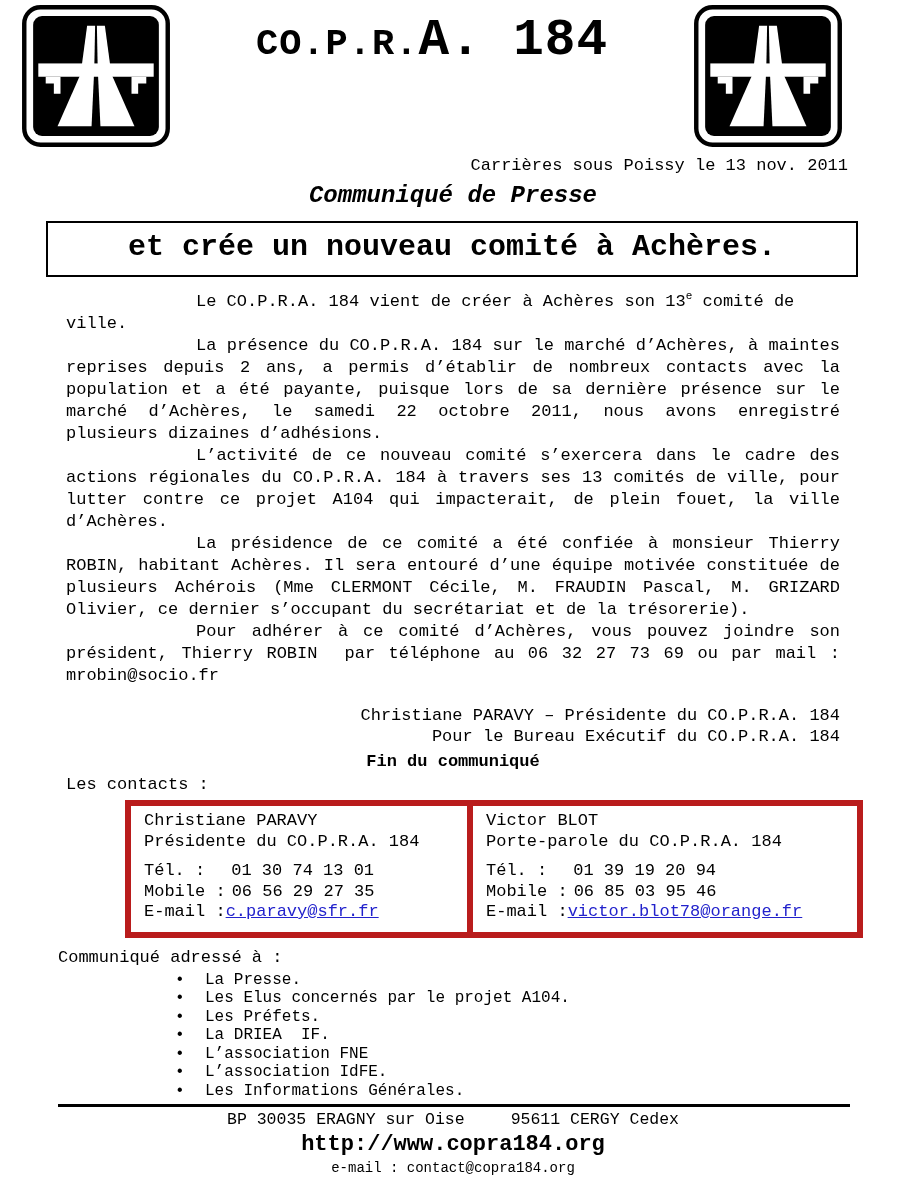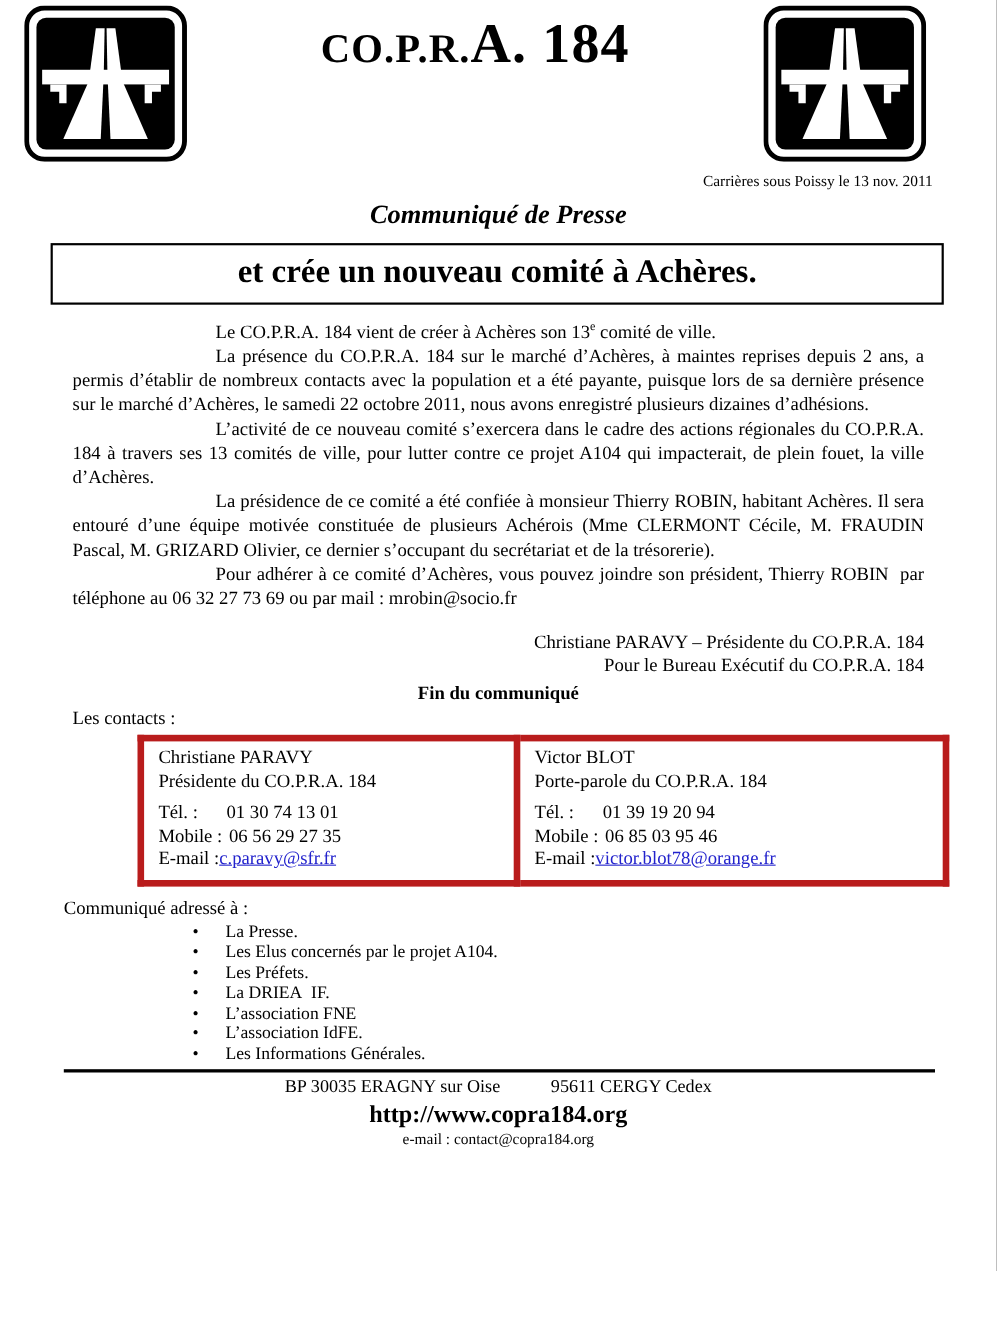--- a/index.html
+++ b/index.html
@@ -1,33 +1,33 @@
 <!DOCTYPE html>
 <html lang="fr" style="--link: #2222cc; --ink: #000000; --paper: #ffffff;"><head>
 <meta charset="utf-8">
 <style>
   :root { --link: #2222cc; --ink: #000000; --paper: #ffffff; }
   * { margin: 0; padding: 0; box-sizing: border-box; }
   html, body { background: #888; }
   .page {
     width: 906px; height: 1200px; margin: 0 auto; overflow: hidden;
     background: var(--paper); color: var(--ink);
-    font-family: Liberation Serif, serif;
+    font-family: Liberation Mono, monospace;
   }
   
   .header { display: flex; justify-content: space-between; align-items: flex-start; padding: 5px 64px 0 22px; }
   .logo { width: 148px; height: 142px; flex: 0 0 auto; }
   .logo svg { width: 100%; height: 100%; display: block; }
   .masthead { flex: 1; text-align: center; padding-top: 10px; }
   .title { font-weight: bold; letter-spacing: 1px; line-height: 1; }
   .title .t-small { font-size: 37px; }
   .title .t-large { font-size: 51px; }
   .subtitle { margin-top: 14px; font-size: 20px; line-height: 25px; }
   .subtitle .b { font-weight: bold; }
-  .dateline { text-align: right; padding-right: 58px; margin-top: 8px; font-size: 14px; line-height: 22px; }
+  .dateline { text-align: right; padding-right: 58px; margin-top: 8px; font-size: 17px; line-height: 22px; }
   .doc-type { text-align: center; margin-top: 4px; font-size: 24px; font-weight: bold; font-style: italic; line-height: 30px; }
   
   .headline-box {
     margin: 10px 48px 0 46px; border: 2px solid #000;
     text-align: center; font-weight: bold; font-size: 30px; line-height: 42px; padding: 3px 0 7px;
   }
   
   .body-text { margin: 14px 66px 0; font-size: 17px; line-height: 22px; }
   .body-text .para { text-indent: 130px; text-align: justify; }
   .intro-para { text-indent: 130px; }

